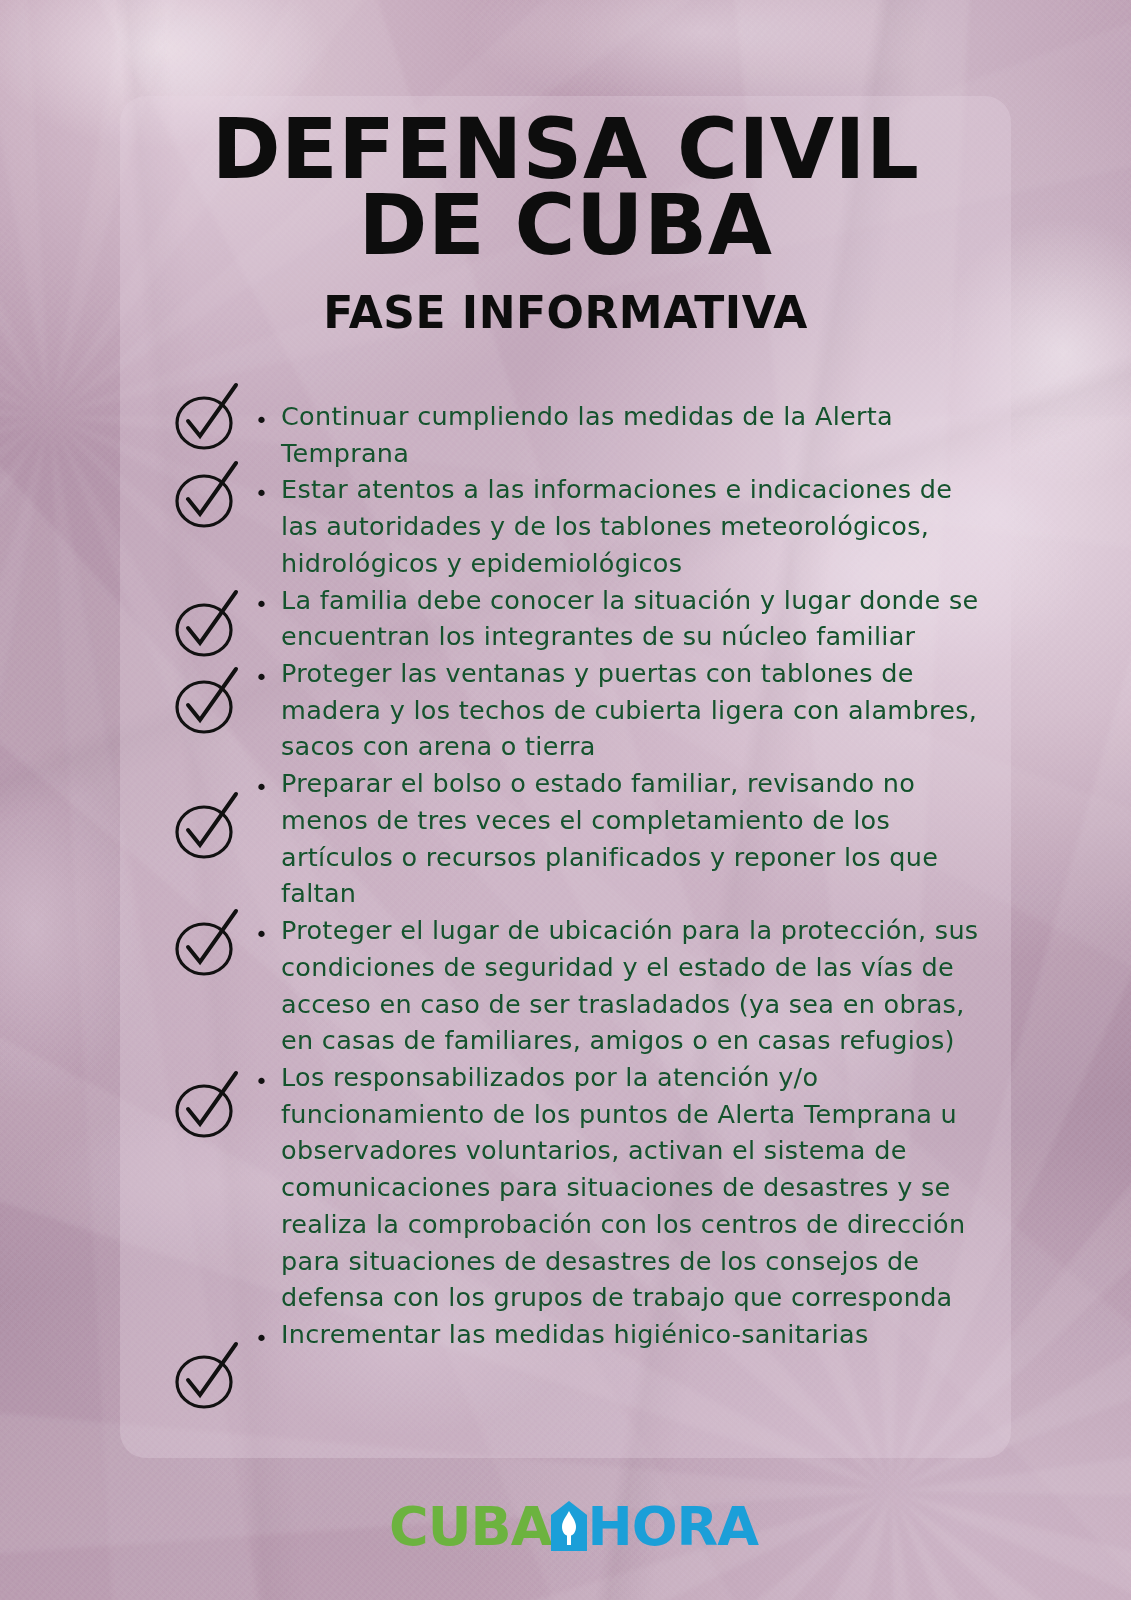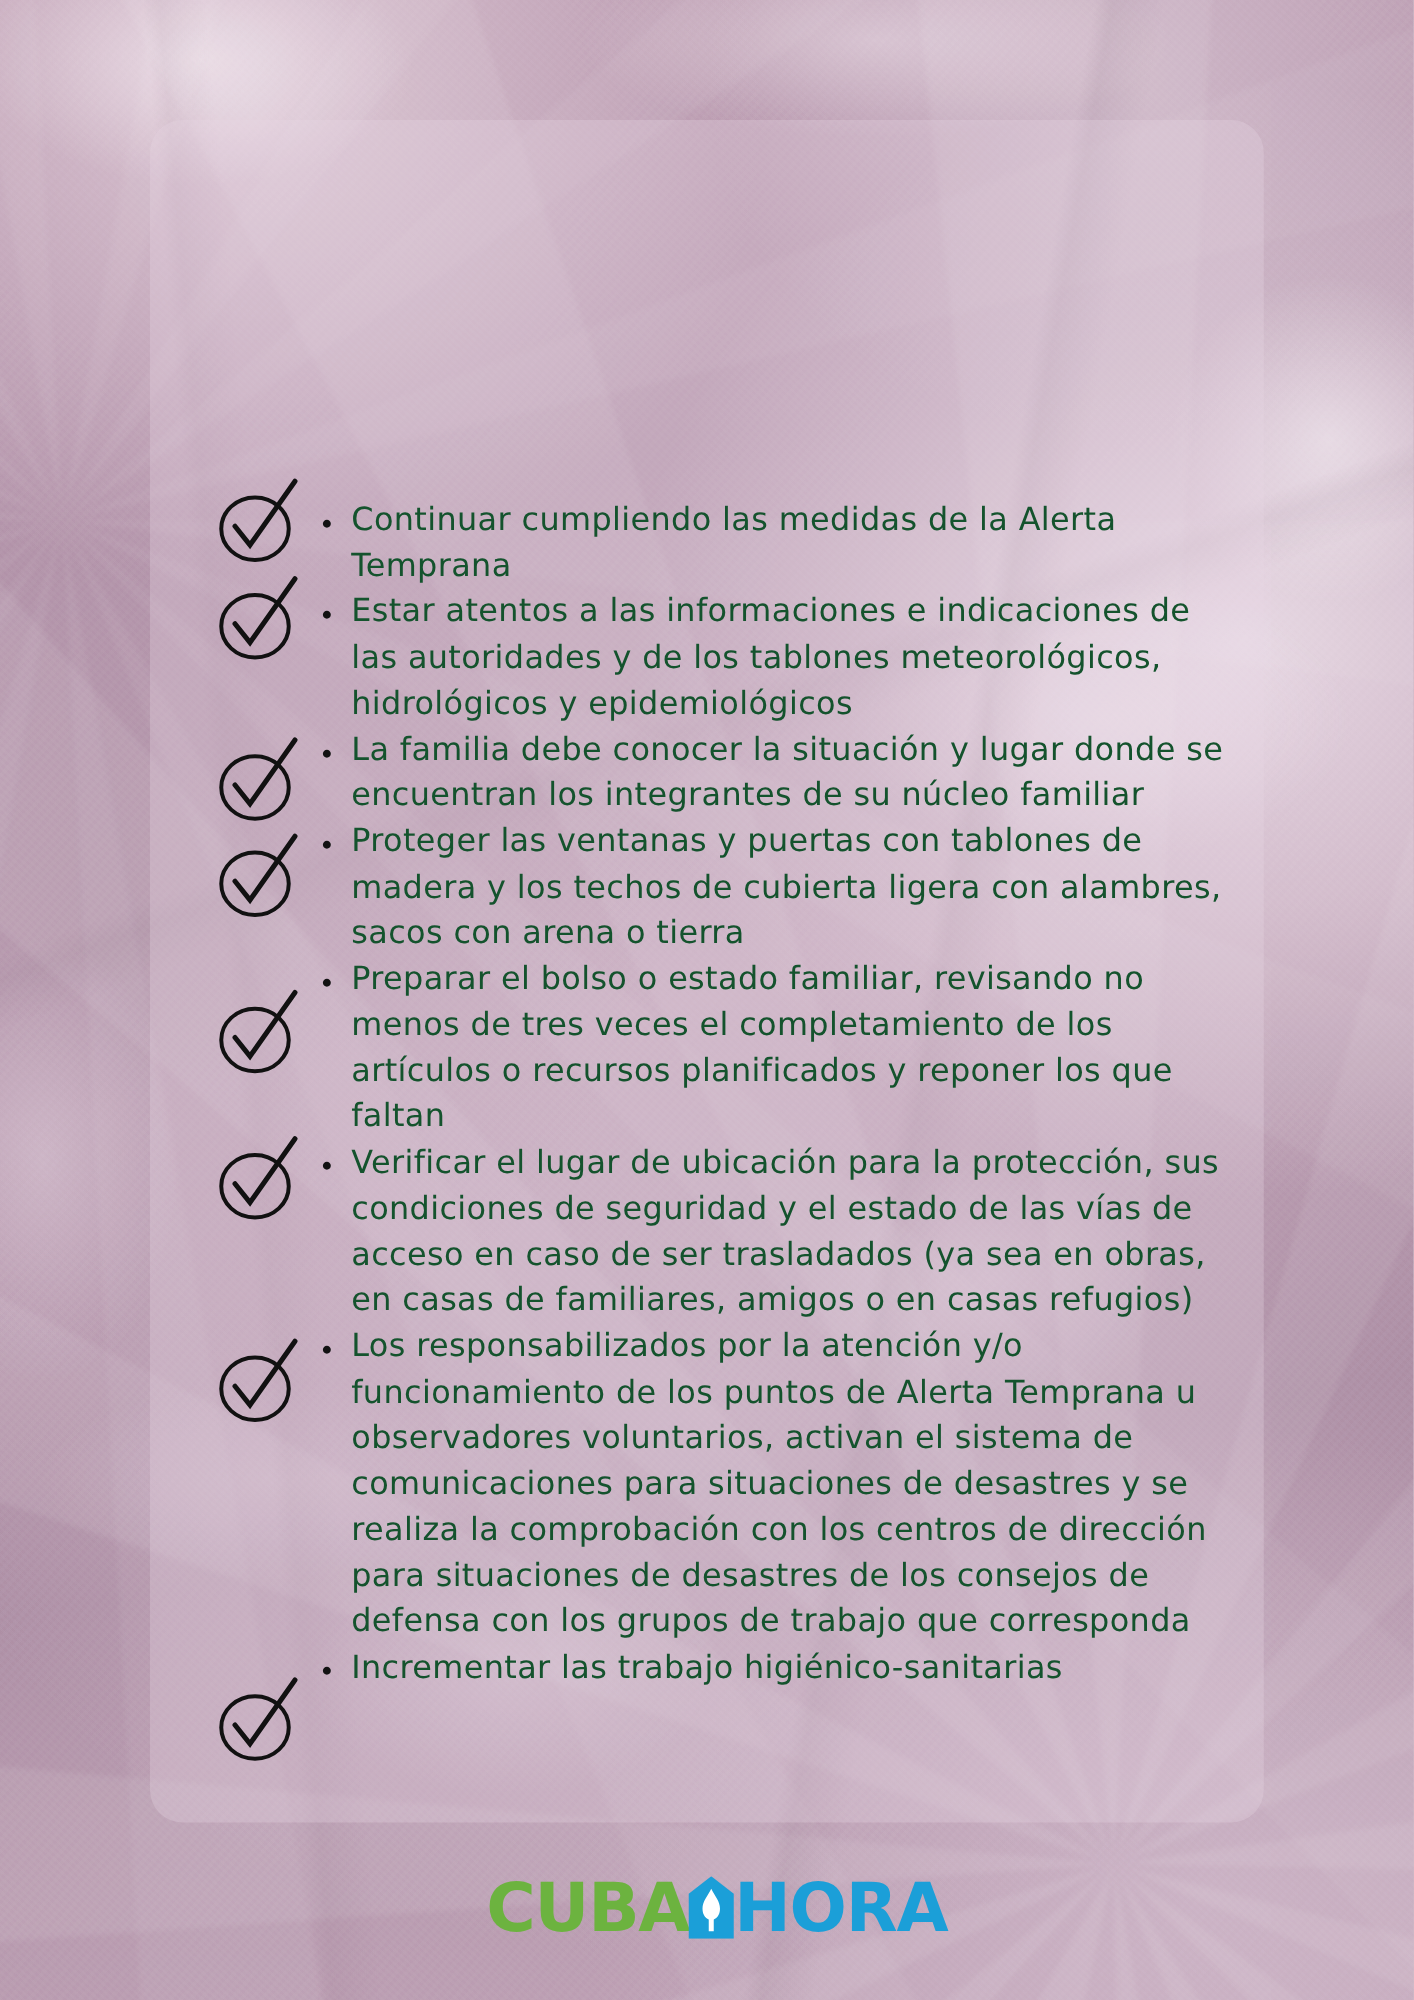--- a/index.html
+++ b/index.html
@@ -202,20 +202,27 @@
 <div class="poster">
 
   <div class="bg-base"></div>
   <div class="bg-clouds"></div>
   <div class="bg-swirl"></div>
   <div class="bg-land"></div>
   <div class="bg-noise"></div>
 
   <div class="card"></div>
 
+  <div class="title-block">
+    <h1 class="title">
+      <span>DEFENSA CIVIL</span>
+      <span class="line2">DE CUBA</span>
+    </h1>
+    <div class="subtitle">FASE INFORMATIVA</div>
+  </div>
 
   <div class="checks">
     <div class="check" style="left:168px; top:381px;">
       <svg viewBox="0 0 74 74" fill="none" stroke="#111" stroke-width="3.2" stroke-linecap="round">
         <ellipse cx="36" cy="42" rx="27" ry="25"></ellipse>
         <path d="M20 40 L32 55 L68 4" stroke-width="4"></path>
       </svg>
     </div>
     <div class="check" style="left:168px; top:459px;">
       <svg viewBox="0 0 74 74" fill="none" stroke="#111" stroke-width="3.2" stroke-linecap="round">
@@ -277,29 +284,29 @@
     <div class="item">
       <span class="bullet">•</span>
       <span class="item-text">Proteger las ventanas y puertas con tablones de madera y los techos de cubierta ligera con alambres, sacos con arena o tierra</span>
     </div>
     <div class="item">
       <span class="bullet">•</span>
       <span class="item-text">Preparar el bolso o estado familiar, revisando no menos de tres veces el completamiento de los artículos o recursos planificados y reponer los que faltan</span>
     </div>
     <div class="item">
       <span class="bullet">•</span>
-      <span class="item-text">Verificar el lugar de ubicación para la protección, sus condiciones de seguridad y el estado de las vías de acceso en caso de ser trasladados (ya sea en obras, en casas de familiares, amigos o en casas refugios)</span>
+      <span class="item-text">Proteger el lugar de ubicación para la protección, sus condiciones de seguridad y el estado de las vías de acceso en caso de ser trasladados (ya sea en obras, en casas de familiares, amigos o en casas refugios)</span>
     </div>
     <div class="item">
       <span class="bullet">•</span>
       <span class="item-text">Los responsabilizados por la atención y/o funcionamiento de los puntos de Alerta Temprana u observadores voluntarios, activan el sistema de comunicaciones para situaciones de desastres y se realiza la comprobación con los centros de dirección para situaciones de desastres de los consejos de defensa con los grupos de trabajo que corresponda</span>
     </div>
     <div class="item">
       <span class="bullet">•</span>
-      <span class="item-text">Incrementar las trabajo higiénico-sanitarias</span>
+      <span class="item-text">Incrementar las medidas higiénico-sanitarias</span>
     </div>
   </div>
 
   <div class="logo">
     <span class="cuba">CUBA</span><span class="mark"><svg viewBox="0 0 40 50">
           <path d="M2 50 L2 14 L20 0 L38 14 L38 50 Z" fill="#1b9fd8"></path>
           <path d="M20 10 C17 16 13 20 13 26 c0 5 3 9 7 9 s7-4 7-9 c0-6-4-10-7-16 z" fill="#ffffff"></path>
           <rect x="18" y="30" width="4" height="14" fill="#ffffff"></rect>
         </svg></span><span class="hora">HORA</span>
   </div>

